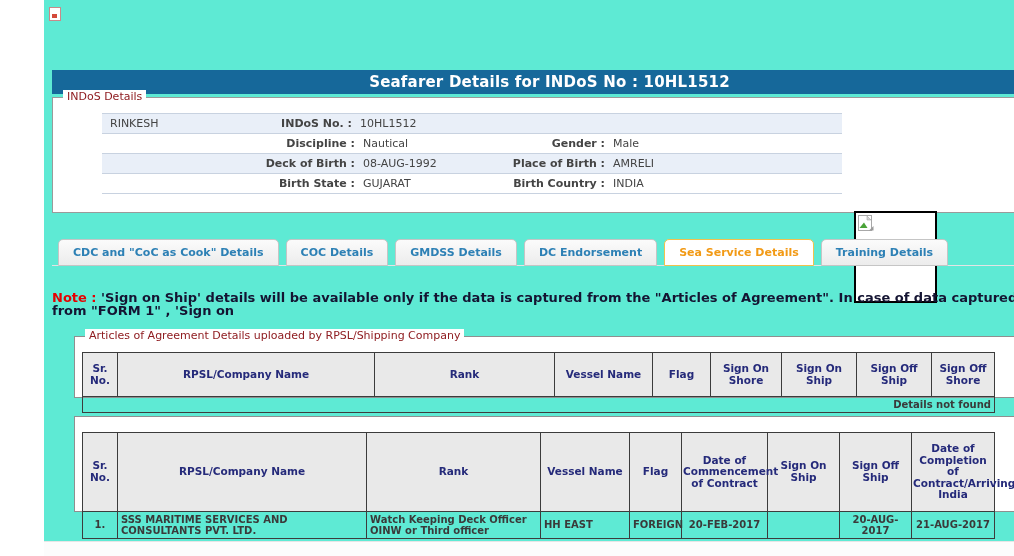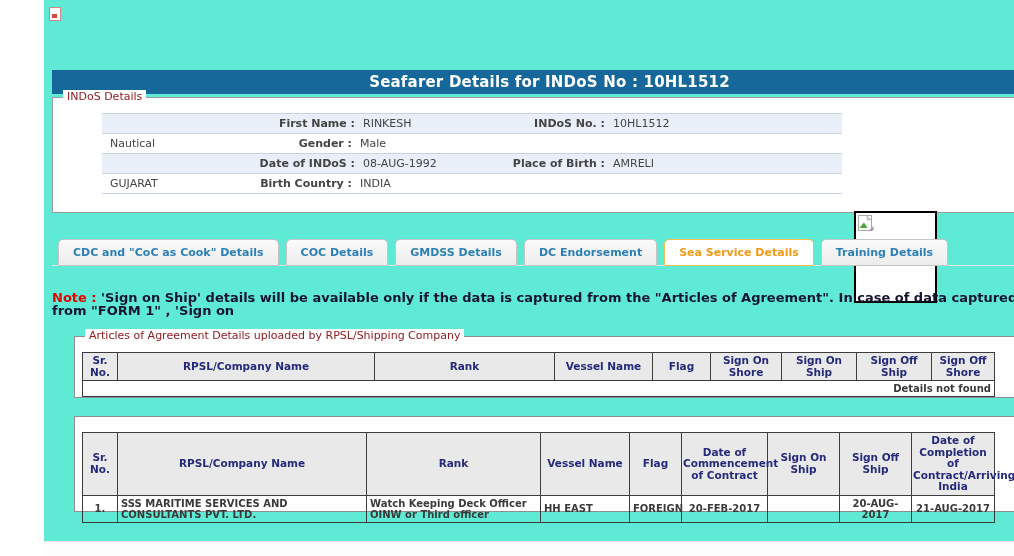--- a/index.html
+++ b/index.html
@@ -45,21 +45,21 @@
   
   .note { position:absolute; left:8px; top:291px; width:994px; font-size:13px;
     font-weight:bold; color:#141432; line-height:13px; }
   .note .red { color:#e60000; }
   
   .fs-articles { left:30px; top:336px; width:943px; height:62px; }
   .fs-form1 { left:30px; top:416px; width:943px; height:96px; }
   table.grid { position:absolute; left:7px; top:15px; width:912px;
     border-collapse:collapse; table-layout:fixed; border:1px solid #3c3c3c; }
   table.grid th { background:#e9e9e9; color:#252a7a; font-size:10.5px; font-weight:bold;
-    border:1px solid #3c3c3c; padding:2px 1px; line-height:11.5px; text-align:center;
+    border:1px solid #3c3c3c; padding:10px 1px; line-height:11.5px; text-align:center;
     vertical-align:middle; font-family:"DejaVu Sans", sans-serif; }
   table.grid td { border:1px solid #3c3c3c; font-size:10px; font-weight:bold; color:#3a3a3a;
     padding:2px 3px; line-height:11px; vertical-align:middle; }
   td.empty-msg { color:#ee0000; font-size:11px; text-align:right; height:16px; padding:1px; }
   td.c { text-align:center; }
   td.small { font-size:9.5px; }
   
   .hstrip { position:absolute; left:0; top:541px; width:1004px; height:15px;
     background:#fcfcfc; border-top:1px solid #e6e6e6; }
   .vtrack { position:absolute; left:1004px; top:10px; width:10px; height:531px; background:#c9c9c9; }
@@ -72,37 +72,38 @@
 <div class="page">
 
   <div class="tl-broken"></div>
 
   <div class="titlebar">Seafarer Details for INDoS No : 10HL1512</div>
 
   <div class="fs fs-indos">
     <span class="fs-legend">INDoS Details</span>
     <div class="frows">
       <div class="frow alt">
-        <span class="fl1">First Name :</span>
         <span class="fv1">RINKESH</span>
         <span class="fl2">INDoS No. :</span>
         <span class="fv2">10HL1512</span>
       </div>
       <div class="frow">
+        <span class="fl1">Discipline :</span>
         <span class="fv1">Nautical</span>
         <span class="fl2">Gender :</span>
         <span class="fv2">Male</span>
       </div>
       <div class="frow alt">
-        <span class="fl1">Date of INDoS :</span>
+        <span class="fl1">Deck of Birth :</span>
         <span class="fv1">08-AUG-1992</span>
         <span class="fl2">Place of Birth :</span>
         <span class="fv2">AMRELI</span>
       </div>
       <div class="frow">
+        <span class="fl1">Birth State :</span>
         <span class="fv1">GUJARAT</span>
         <span class="fl2">Birth Country :</span>
         <span class="fv2">INDIA</span>
       </div>
     </div>
     <div class="photo">
       <svg width="17" height="17" viewBox="0 0 17 17">
         <rect x="0.5" y="0.5" width="13" height="15" fill="#ffffff" stroke="#a8a8a8"></rect>
         <polygon points="9,1 13,5 9,5" fill="#d8d8d8" stroke="#a8a8a8" stroke-width="0.6"></polygon>
         <polygon points="1.5,13 6,7.5 9.5,13" fill="#4aa338"></polygon>

